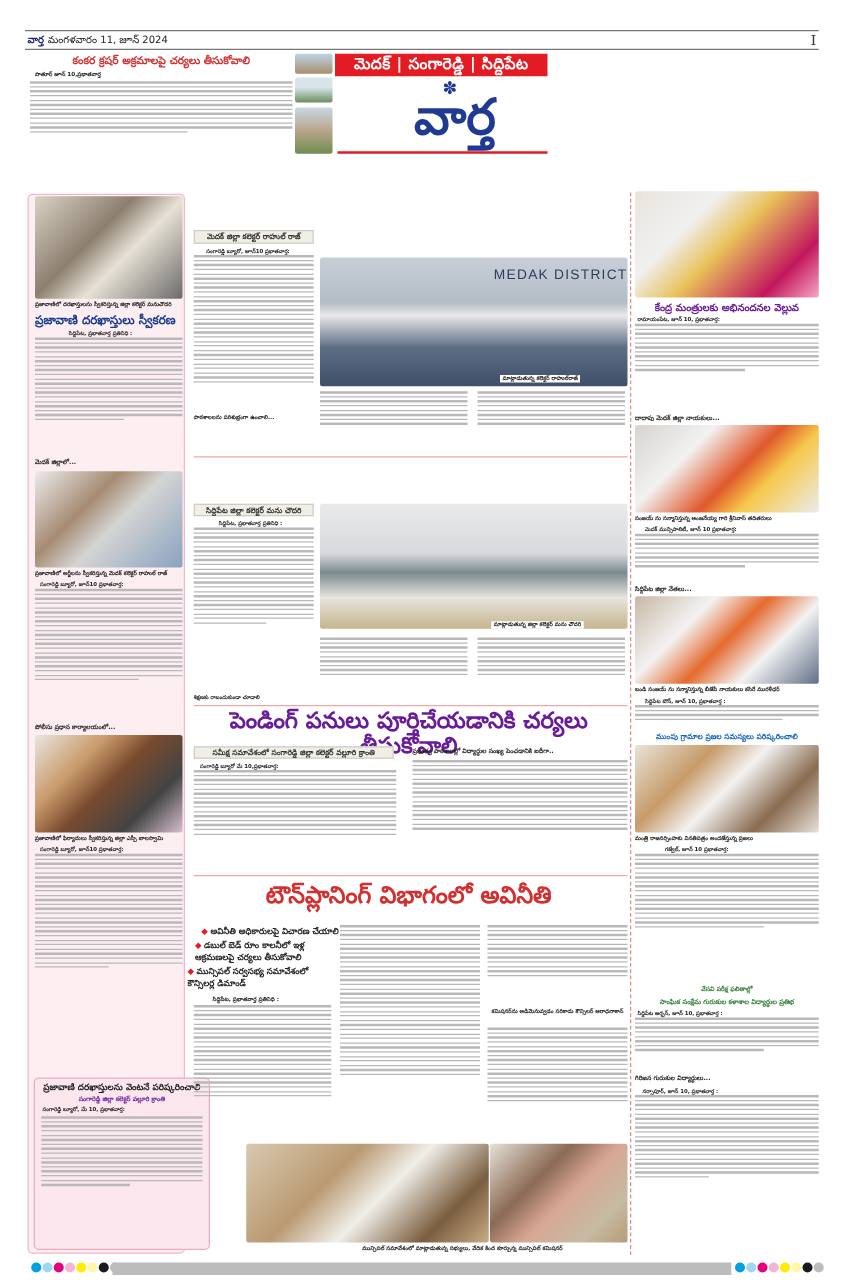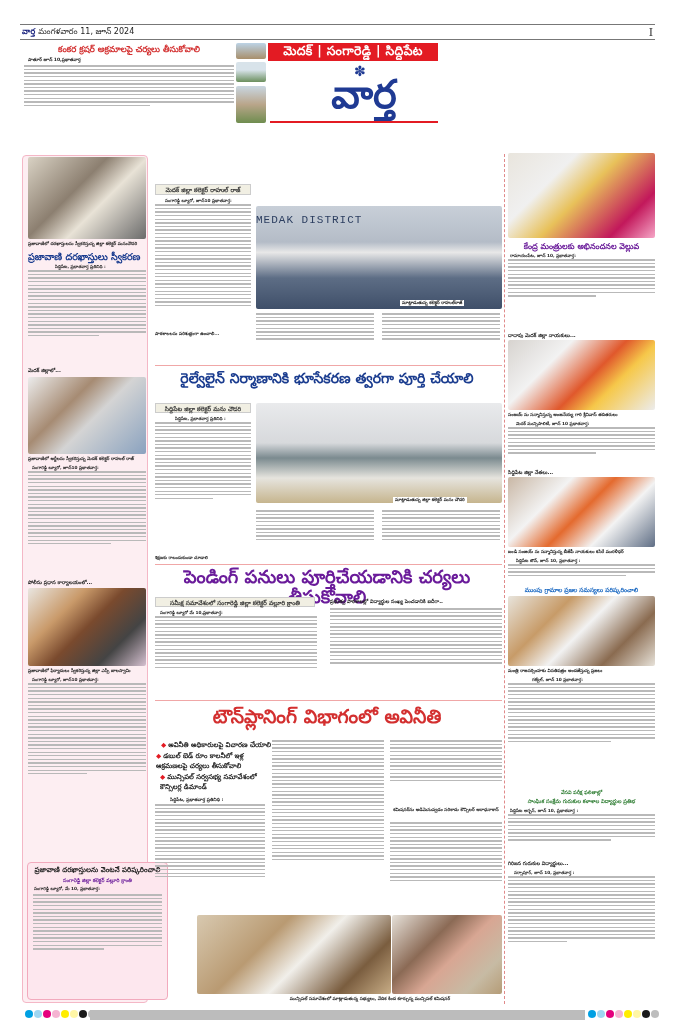--- a/index.html
+++ b/index.html
@@ -231,21 +231,21 @@
       <i></i>
       <i></i>
       <i></i>
       <i></i>
       <i></i>
       <i></i>
       <i></i>
   </div>
   <div class="abs" style="left:135px; top:309px; font-size:4.5px; font-weight:700;">పాఠశాలలను పరిశుభ్రంగా ఉంచాలి...</div>
   <div class="photo" style="left:236px; top:184px; width:246px; height:103px; background:linear-gradient(180deg,#c8cfd8 0%,#b4bcc7 35%,#e8e8e8 45%,#5d6d85 70%,#3f4f69 100%);">
-    <div style="position:absolute; top:8px; width:100%; text-align:left; font-family:Liberation Mono, monospace; font-size:11px; color:#2c3e60; letter-spacing:1px;">MEDAK DISTRICT</div>
+    <div style="position:absolute; top:8px; width:100%; text-align:right; font-family:Liberation Sans, sans-serif; font-size:11px; color:#2c3e60; letter-spacing:1px;padding-left:24px;">MEDAK DISTRICT</div>
   </div>
   <div class="cap" style="left:380px; top:278px; background:#fff; padding:0 2px;">మాట్లాడుతున్న కలెక్టర్ రాహుల్‌రాజ్</div>
   <div class="abs lines" style="left:236px; top:289px; width:118px;">
     <i></i>
       <i></i>
       <i></i>
       <i></i>
       <i></i>
       <i></i>
       <i></i>
@@ -256,21 +256,20 @@
       <i></i>
       <i></i>
       <i></i>
       <i></i>
       <i></i>
       <i></i>
       <i></i>
   </div>
   <div class="rule-red" style="left:135px; top:343px; width:347px;"></div>
 
-  <div class="abs hl-blue" style="left:132px; top:346px; width:350px; font-size:14px; font-weight:700; text-align:center; line-height:20px;">రైల్వేలైన్ నిర్మాణానికి భూసేకరణ త్వరగా పూర్తి చేయాలి</div>
   <div class="subhead-box" style="left:135px; top:381px; width:96px; height:10px;">సిద్దిపేట జిల్లా కలెక్టర్ మను చౌదరి</div>
   <div class="abs" style="left:155px; top:394px; font-size:4.3px; font-weight:700;">సిద్దిపేట, ప్రభాతవార్త ప్రతినిధి :</div>
   <div class="abs lines" style="left:135px; top:398px; width:96px;">
     <i></i>
       <i></i>
       <i></i>
       <i></i>
       <i></i>
       <i></i>
       <i></i>
@@ -354,21 +353,21 @@
       <i></i>
       <i></i>
       <i></i>
       <i></i>
   </div>
   <div class="rule-red" style="left:135px; top:678px; width:347px;"></div>
 
   <div class="abs hl-red" style="left:132px; top:680px; width:350px; font-size:19px; font-weight:700; text-align:center; line-height:28px;">టౌన్‌ప్లానింగ్ విభాగంలో అవినీతి</div>
   <div class="bullet" style="left:136px; top:718px; width:115px;text-align:right;"><span class="d">◆</span><span>అవినీతి అధికారులపై విచారణ చేయాలి</span></div>
   <div class="bullet" style="left:136px; top:729px; width:115px;"><span class="d">◆</span><span>డబుల్ బెడ్ రూం కాలనీలో ఇళ్ల ఆక్రమణలపై చర్యలు తీసుకోవాలి</span></div>
-  <div class="bullet" style="left:140px; top:750px; width:115px;"><span class="d">◆</span><span>మున్సిపల్ సర్వసభ్య సమావేశంలో కౌన్సిలర్ల డిమాండ్</span></div>
+  <div class="bullet" style="left:130px; top:750px; width:115px;"><span class="d">◆</span><span>మున్సిపల్ సర్వసభ్య సమావేశంలో కౌన్సిలర్ల డిమాండ్</span></div>
   <div class="abs" style="left:150px; top:775px; font-size:4.5px; font-weight:700;">సిద్దిపేట, ప్రభాతవార్త ప్రతినిధి :</div>
   <div class="abs lines" style="left:135px; top:780px; width:110px;">
     <i></i>
       <i></i>
       <i></i>
       <i></i>
       <i></i>
       <i></i>
       <i></i>
       <i></i>

